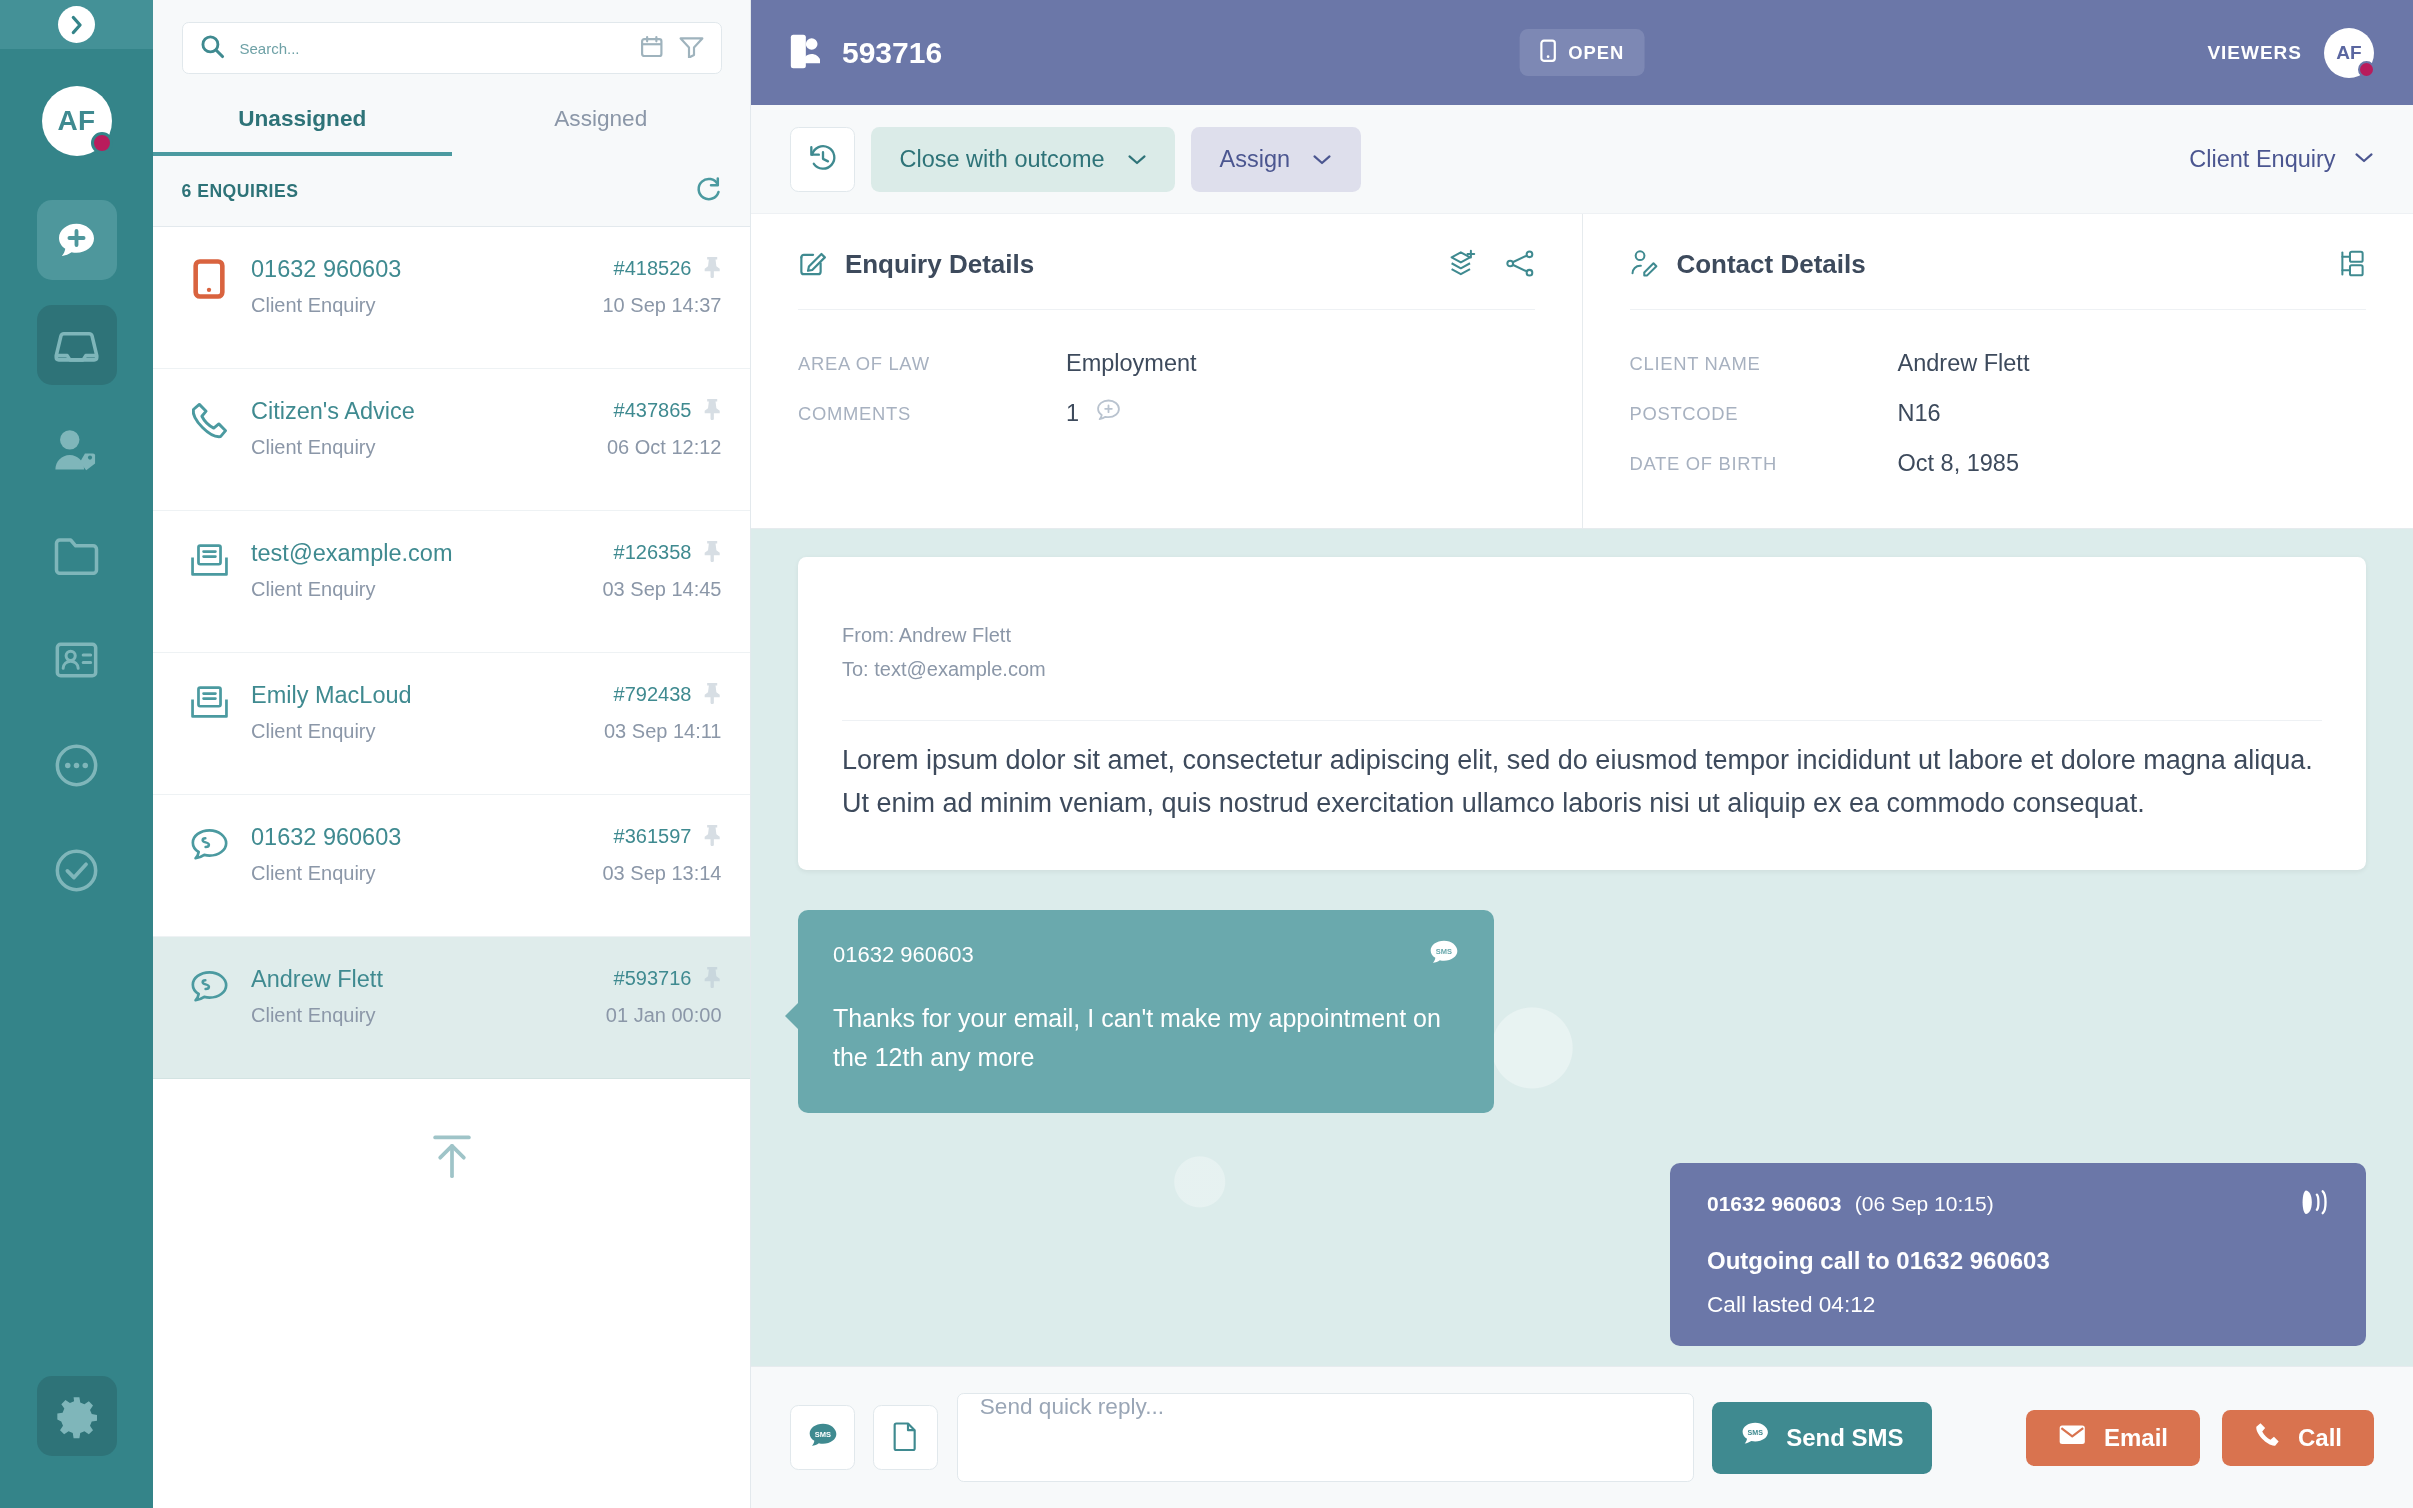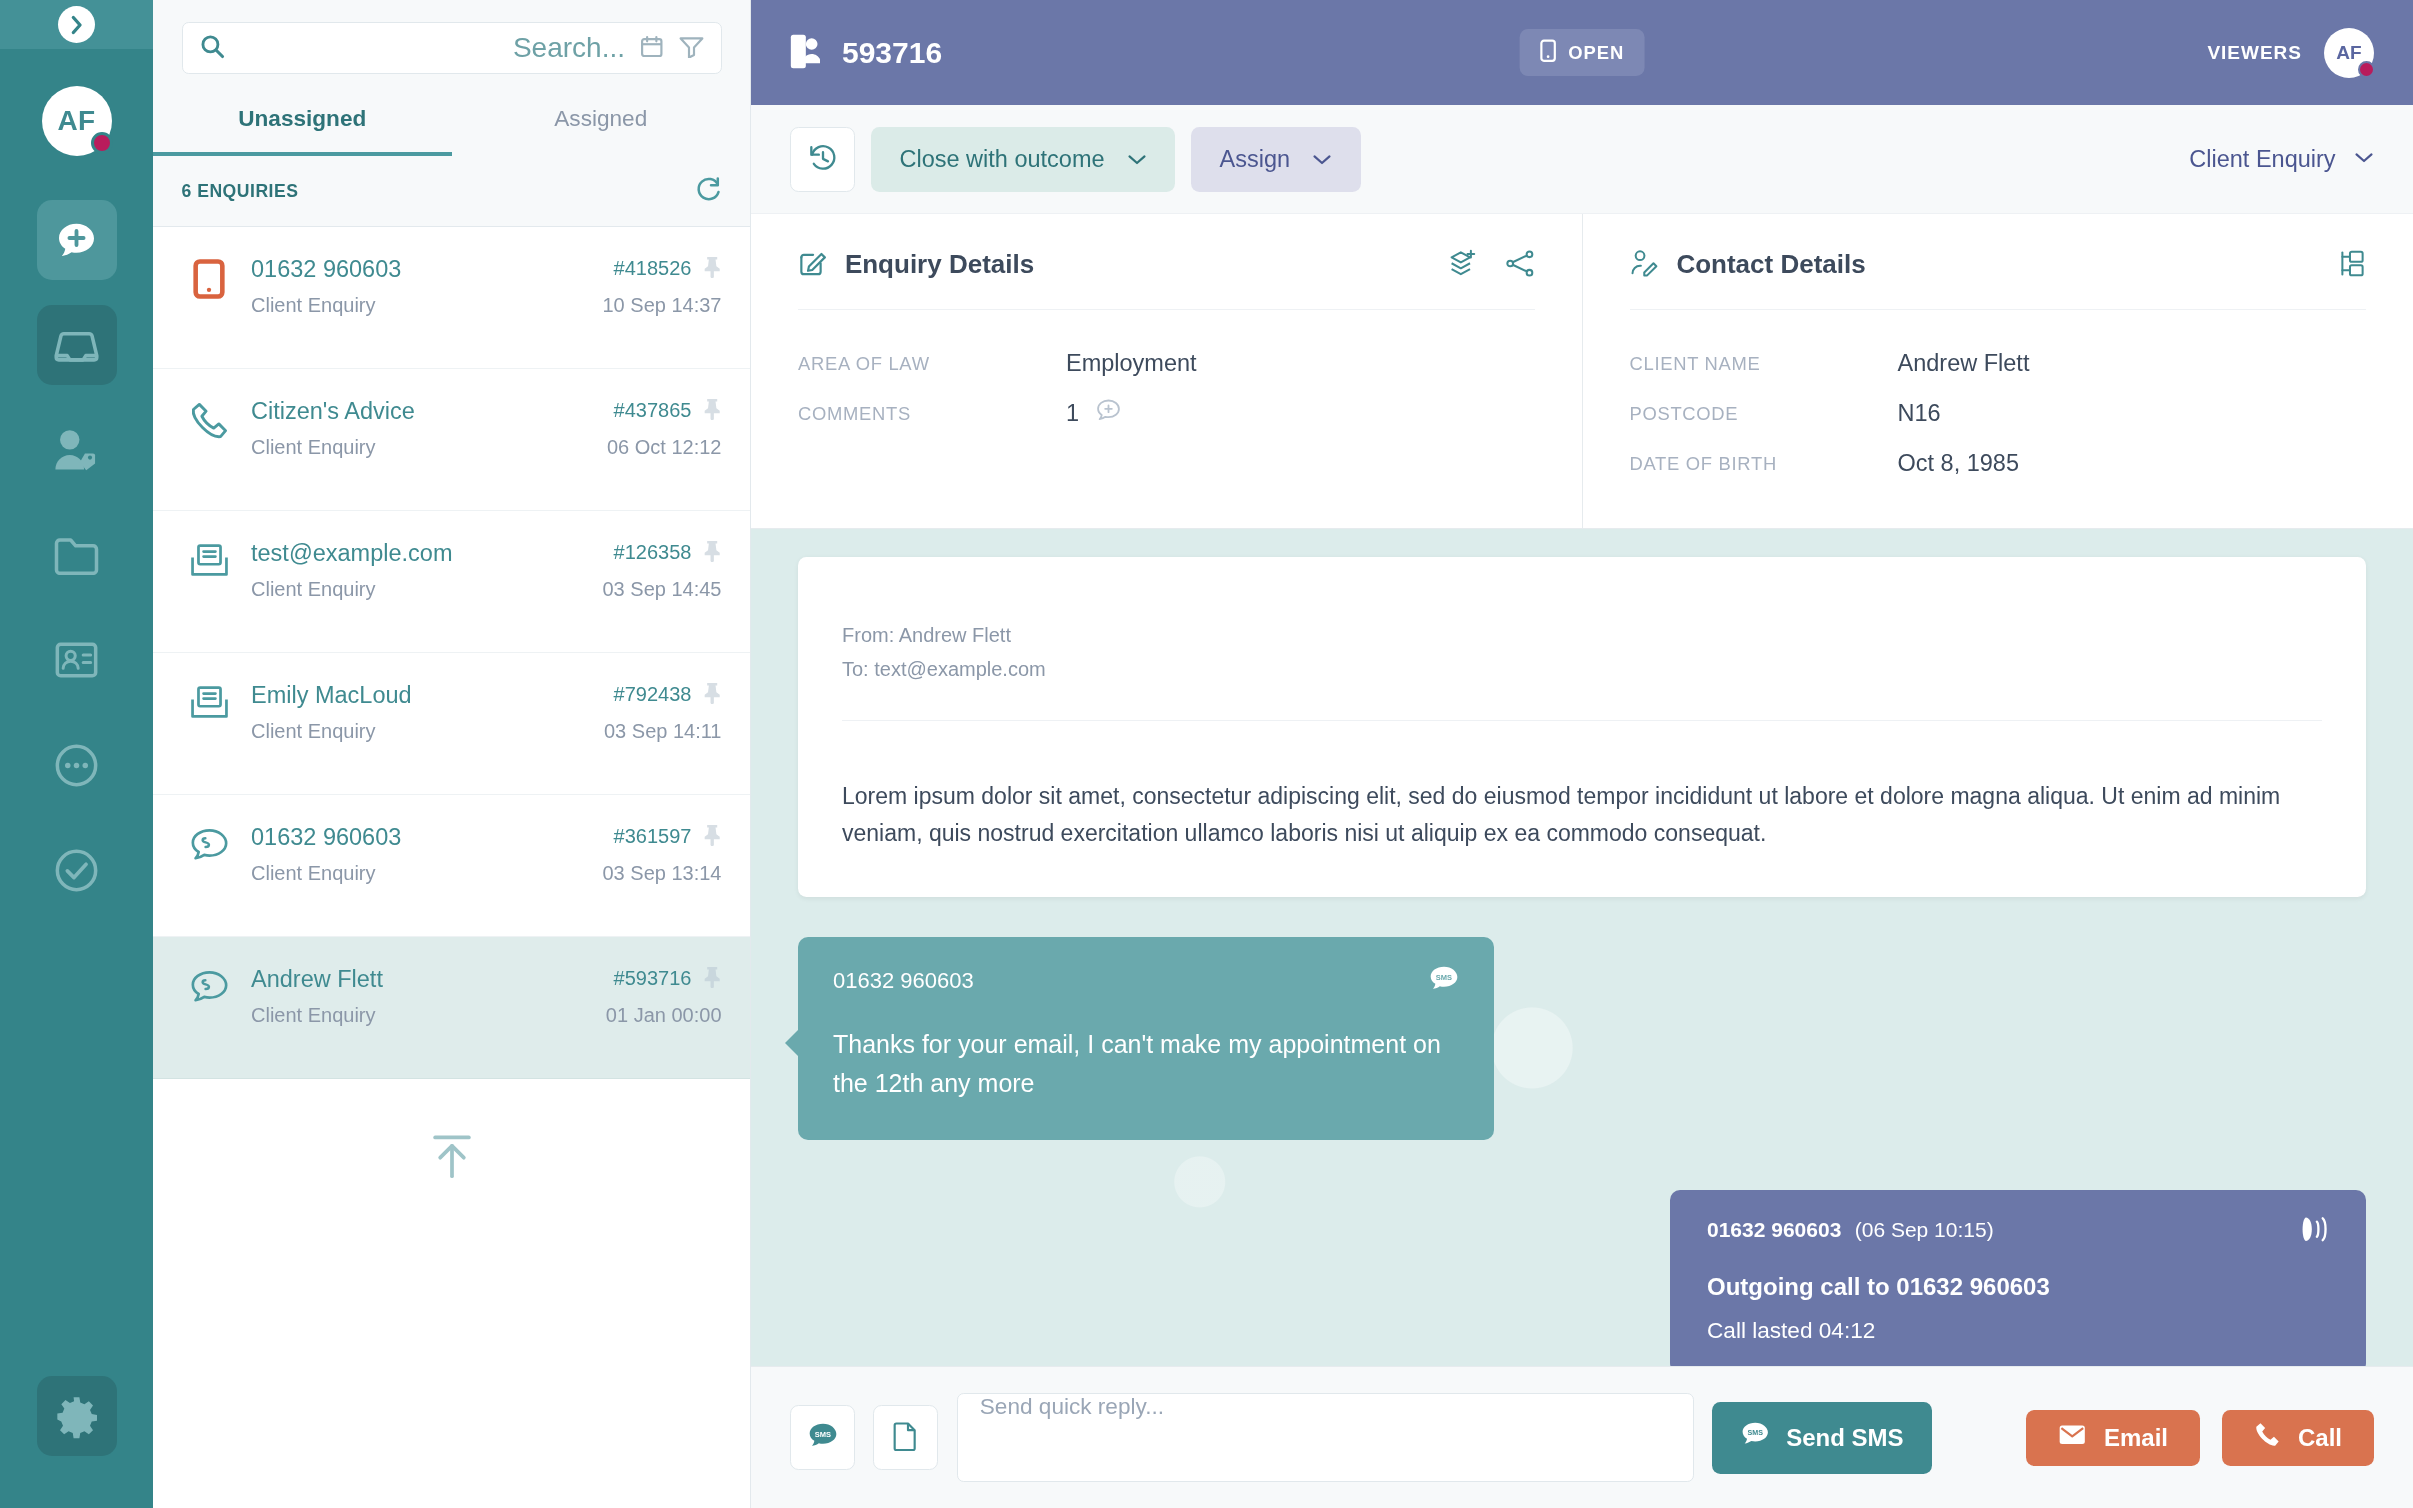--- a/index.html
+++ b/index.html
@@ -51,22 +51,22 @@
   .list-pane {
     width:598px; min-width:598px; background:#fff;
     display:flex; flex-direction:column; border-right:0.8px solid #e3e9ed;
   }
   .search-row { padding:22px 28.5px 17px 28.5px; background:#f7f9fa; }
   .search-box {
     height:52px; background:#fff; border:0.8px solid #e1e8ec; border-radius:6.7px;
     display:flex; align-items:center; padding:0 17px; gap:15px;
   }
   .search-box input {
-    flex:1; border:none; outline:none; font-size:28px; color:#3f8a90;
-    font-family:"Liberation Sans", sans-serif; background:transparent;text-align:right;
+    flex:1; border:none; outline:none; font-size:15px; color:#3f8a90;
+    font-family:"Liberation Sans", sans-serif; background:transparent;
   }
   .search-box input::placeholder { color:#6ea1a6; }
   .search-icons { display:flex; gap:15px; align-items:center; }
 
   .tabs { display:flex; background:#f7f9fa; }
   .tab {
     flex:1; text-align:center; padding:15px 0 20px 0;
     font-size:22.6px; color:#8b97a8; cursor:pointer;
     border-bottom:4.2px solid transparent;
   }
@@ -172,21 +172,21 @@
     padding:39px 44px 45px 44px; box-shadow:0 1.7px 5px rgba(0,0,0,.06);
   }
   .email-top { display:flex; align-items:flex-start; }
   .email-subject { font-size:27px; font-weight:bold; color:#3d4a5c; }
   .badge-pending {
     margin-left:auto; background:#d9633f; color:#fff; border-radius:5.9px;
     padding:7.5px 15px; font-size:17.6px; font-weight:bold; letter-spacing:0.8px;
   }
   .email-from { margin-top:22px; font-size:20px; color:#8b97a8; line-height:1.7; }
   .email-divider { margin:34px 0 0 0; border-top:0.8px solid #eef1f4; }
-  .email-body { margin-top:57px; font-size:23px; color:#3d4a5c; line-height:1.6; }
+  .email-body { margin-top:18px; font-size:27px; color:#3d4a5c; line-height:1.6; }
 
   .bubble-wrap { position:relative; margin-top:40px; display:flex; }
   .bubble {
     position:relative; background:#6aa9ad; border-radius:10px;
     padding:28.5px 35px 37px 35px; max-width:696px; color:#fff;
   }
   .bubble::before {
     content:""; position:absolute; left:-13.4px; top:91px;
     border-top:15px solid transparent; border-bottom:15px solid transparent;
     border-right:15px solid #6aa9ad;

